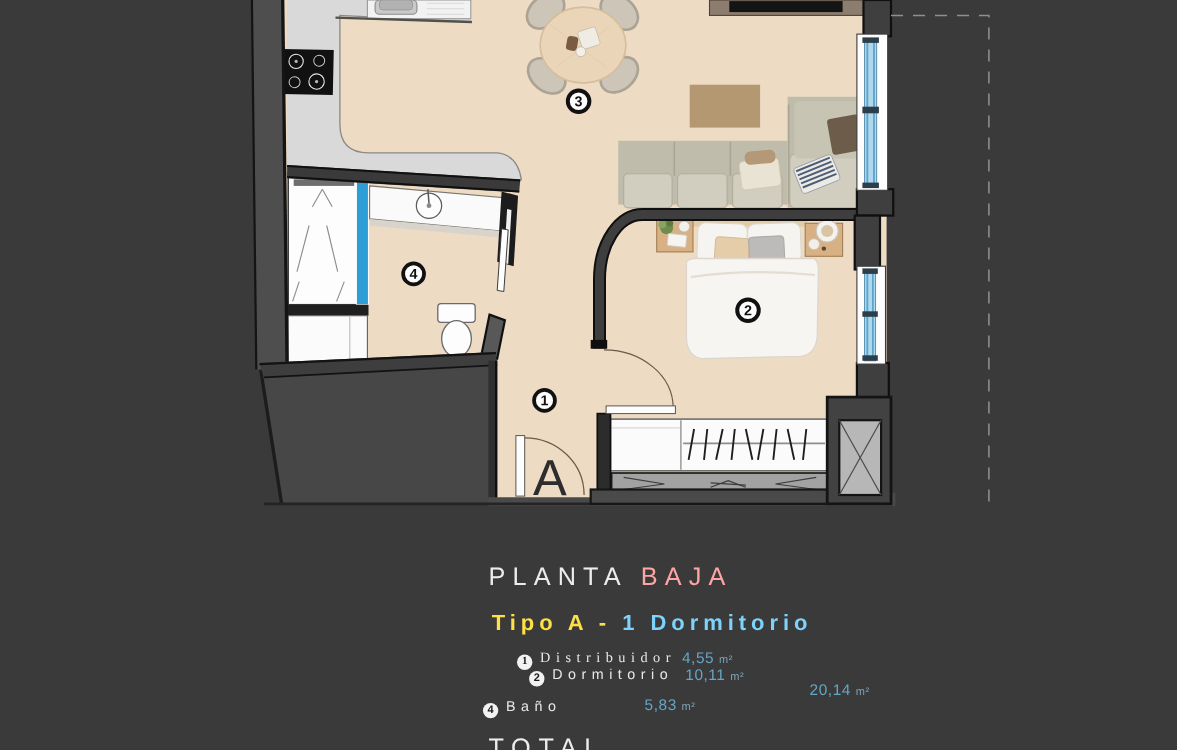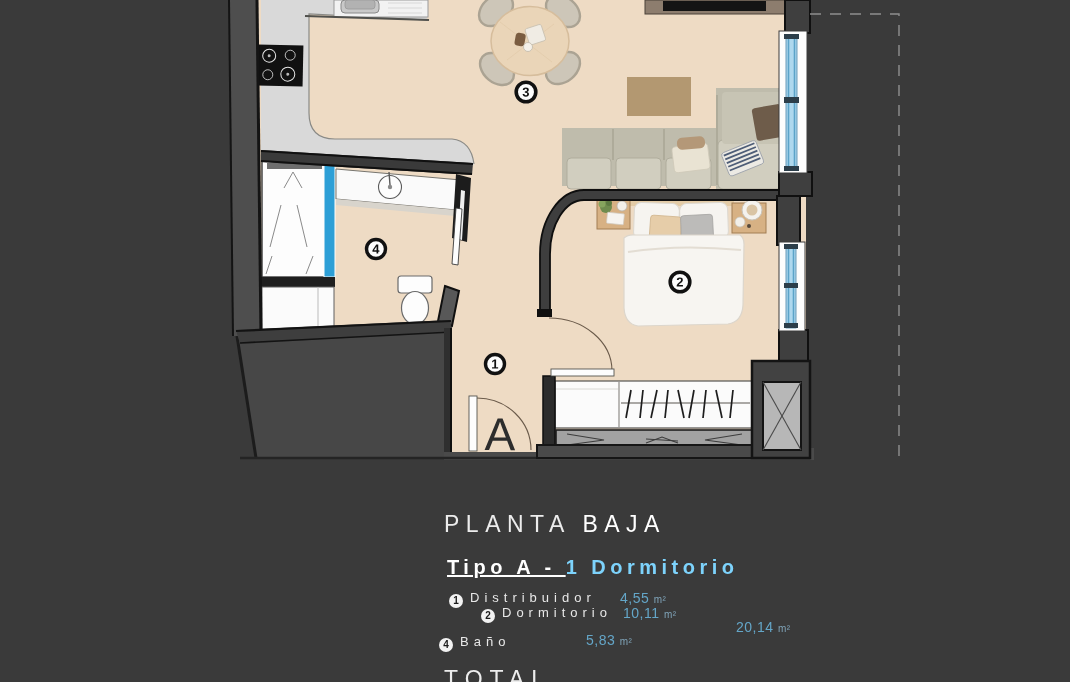--- a/index.html
+++ b/index.html
@@ -224,24 +224,24 @@
 <text x="680" y="286.5" fill="#111" transform="rotate(0.3 680 282)">2</text>
 <circle cx="526" cy="92" r="9.8" fill="#fdfdfd" stroke="#111" stroke-width="3.6"></circle>
 <text x="526" y="96.5" fill="#111" transform="rotate(0.3 526 92)">3</text>
 <circle cx="376" cy="249" r="9.5" fill="#fdfdfd" stroke="#111" stroke-width="3.4"></circle>
 <text x="376" y="253.5" fill="#111" transform="rotate(0.3 376 249)">4</text>
 </g>
 
 <text x="500" y="450" font-family="Liberation Sans, sans-serif" font-size="46" fill="#2d2d2d" text-anchor="middle" transform="rotate(0.3 500 440)">A</text>
 </svg>
 
-<div class="txt" style="left:444px;top:511px;font-size:23px;letter-spacing:6.5px;color:#ececec;">PLANTA <span style="color:#ffffff;">BAJA</span></div>
-<div class="txt" style="left:447px;top:556px;font-size:20px;font-weight:bold;letter-spacing:4.5px;"><span style="color:#ffffff;text-decoration:underline;">Tipo A - </span><span style="color:#7dd3fc;">1 Dormitorio</span></div>
-
-<div class="txt" style="left:449px;top:590px;font-size:13px;letter-spacing:5px;color:#e8e8e8;"><span class="bull">1</span><span style="margin-left:7px;">Distribuidor</span></div>
+<div class="txt" style="left:444px;top:511px;font-size:23px;letter-spacing:6.5px;color:#ececec;">PLANTA <span style="color:#fca5a5;">BAJA</span></div>
+<div class="txt" style="left:447px;top:556px;font-size:20px;font-weight:bold;letter-spacing:4.5px;"><span style="color:#fde047;">Tipo A - </span><span style="color:#7dd3fc;">1 Dormitorio</span></div>
+
+<div class="txt" style="left:470px;top:590px;font-size:13px;letter-spacing:5px;color:#e8e8e8;font-family:Liberation Serif, serif;"><span class="bull">1</span><span style="margin-left:7px;">Distribuidor</span></div>
 <div class="txt" style="left:620px;top:590px;font-size:14px;letter-spacing:0.5px;color:#64a6c8;">4,55 <span style="font-size:10px;color:#7fa3b8;">m²</span></div>
 
 <div class="txt" style="left:449px;top:604.5px;font-size:13px;letter-spacing:5px;color:#e8e8e8;margin-left:32px;"><span class="bull">2</span><span style="margin-left:7px;">Dormitorio</span></div>
 <div class="txt" style="left:623px;top:604.5px;font-size:14px;letter-spacing:0.5px;color:#64a6c8;">10,11 <span style="font-size:10px;color:#7fa3b8;">m²</span></div>
 
 <div class="txt" style="left:736px;top:619px;font-size:14px;letter-spacing:0.5px;color:#64a6c8;">20,14 <span style="font-size:10px;color:#7fa3b8;">m²</span></div>
 
 <div class="txt" style="left:439px;top:633.5px;font-size:13px;letter-spacing:5px;color:#e8e8e8;"><span class="bull">4</span><span style="margin-left:7px;">Baño</span></div>
 <div class="txt" style="left:545px;top:632px;font-size:14px;letter-spacing:0.5px;color:#64a6c8;margin-left:41px;">5,83 <span style="font-size:10px;color:#7fa3b8;">m²</span></div>
 

